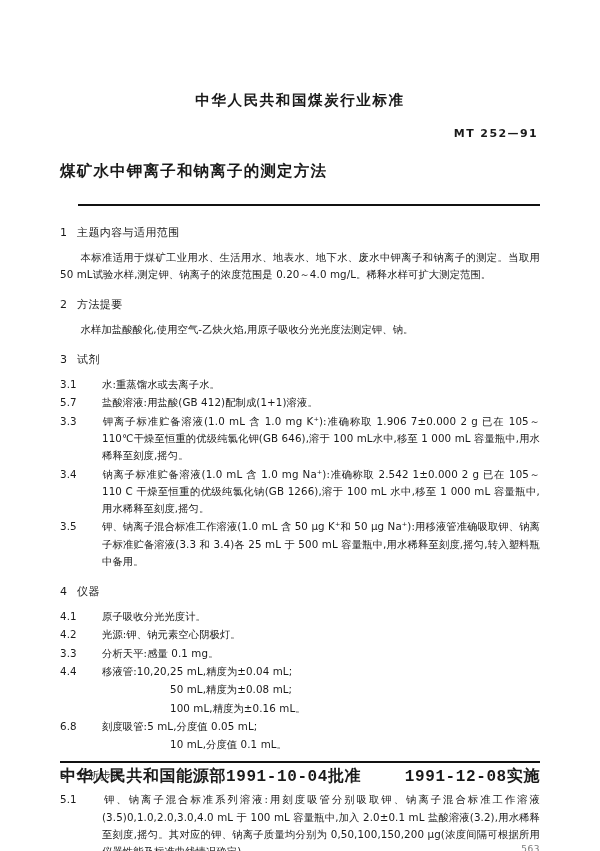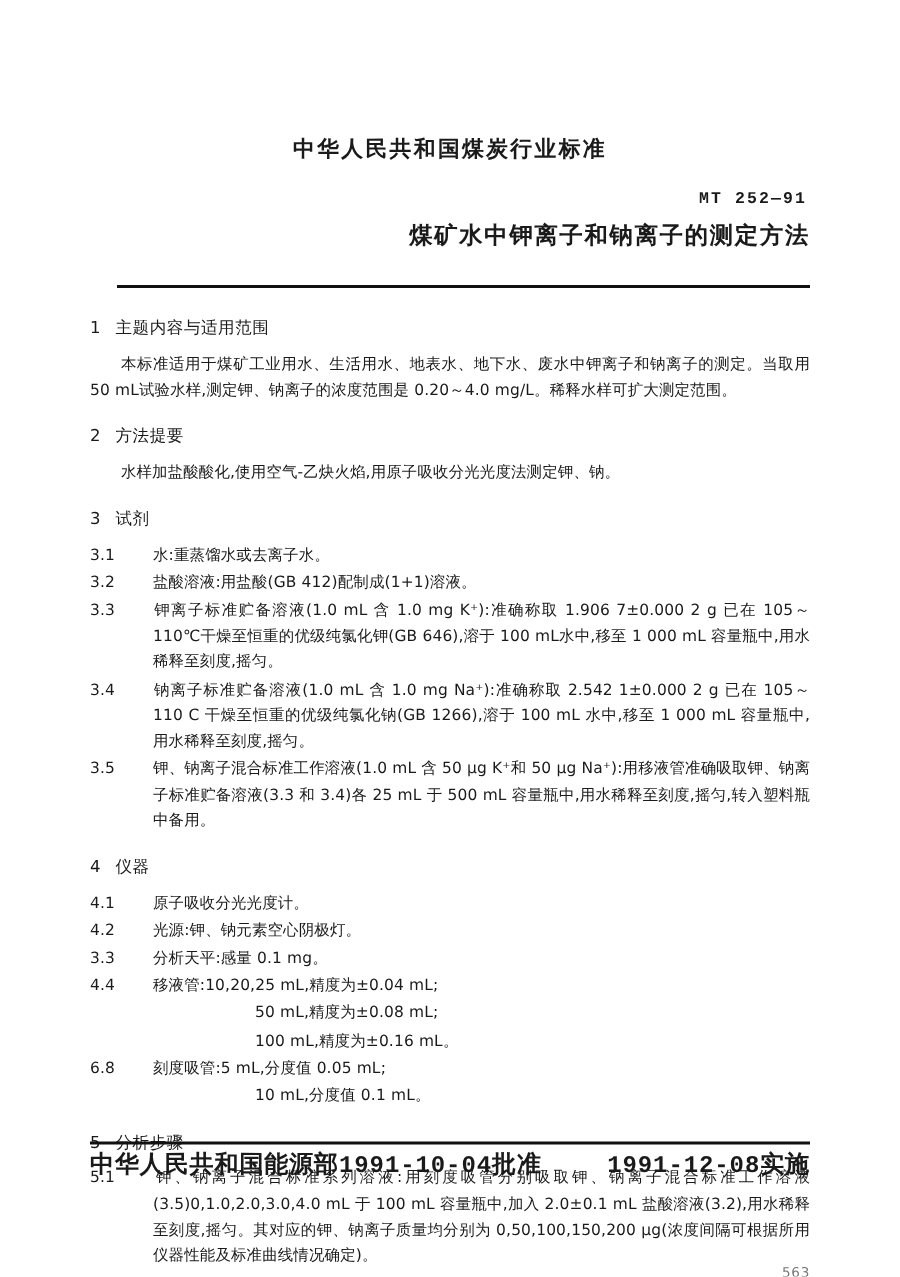--- a/index.html
+++ b/index.html
@@ -35,33 +35,32 @@
   .org-line {
     font-size: 14.5px;
     font-weight: bold;
     letter-spacing: 1.6px;
     line-height: 1.2;
   }
   .std-no-row {
     margin-top: 13px;
     text-align: right;
     padding-right: 2px;
-    font-family: Liberation Mono, monospace;
   }
   .std-no {
     font-size: 11px;
     font-weight: bold;
     letter-spacing: 1.4px;
   }
   .doc-title {
-    margin-top: 8px;
+    margin-top: 21px;
     font-size: 15.5px;
     font-weight: bold;
     letter-spacing: 1.2px;
-    text-align: right;
+    text-align: left;
     line-height: 1.25;
   }
   .rule-top {
     margin: 22px 0 0 18px;
     width: 462px;
     height: 2px;
     background: #111;
   }
 
   
@@ -170,21 +169,21 @@
     </h2>
     <p class="para">水样加盐酸酸化,使用空气-乙炔火焰,用原子吸收分光光度法测定钾、钠。</p>
 
     <h2 class="sec">
       <span class="num">3</span><span>试剂</span>
     </h2>
     <p class="item">
       <span class="lbl">3.1</span><span>水:重蒸馏水或去离子水。</span>
     </p>
     <p class="item">
-      <span class="lbl">3.2</span><span>盐酸溶液:用盐酸(GB 412)配制成(1+1)溶液。</span>
+      <span class="lbl">5.7</span><span>盐酸溶液:用盐酸(GB 412)配制成(1+1)溶液。</span>
     </p>
     <p class="item">
       <span class="lbl">3.3</span><span>钾离子标准贮备溶液(1.0 mL 含 1.0 mg K⁺):准确称取 1.906 7±0.000 2 g 已在 105～110℃干燥至恒重的优级纯氯化钾(GB 646),溶于 100 mL水中,移至 1 000 mL 容量瓶中,用水稀释至刻度,摇匀。</span>
     </p>
     <p class="item">
       <span class="lbl">3.4</span><span>钠离子标准贮备溶液(1.0 mL 含 1.0 mg Na⁺):准确称取 2.542 1±0.000 2 g 已在 105～110 C 干燥至恒重的优级纯氯化钠(GB 1266),溶于 100 mL 水中,移至 1 000 mL 容量瓶中,用水稀释至刻度,摇匀。</span>
     </p>
     <p class="item">
       <span class="lbl">3.5</span><span>钾、钠离子混合标准工作溶液(1.0 mL 含 50 μg K⁺和 50 μg Na⁺):用移液管准确吸取钾、钠离子标准贮备溶液(3.3 和 3.4)各 25 mL 于 500 mL 容量瓶中,用水稀释至刻度,摇匀,转入塑料瓶中备用。</span>
     </p>

